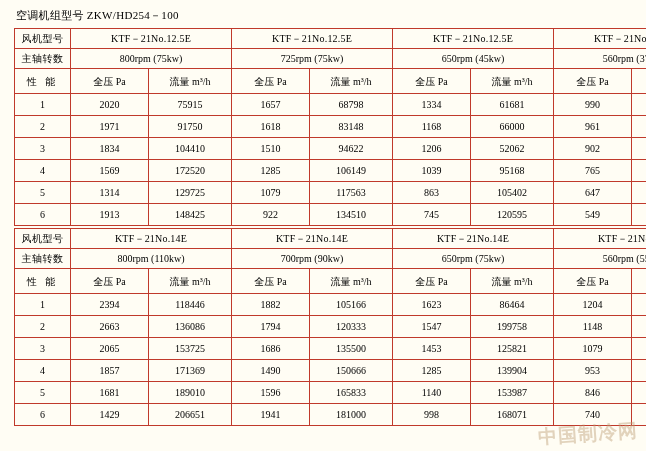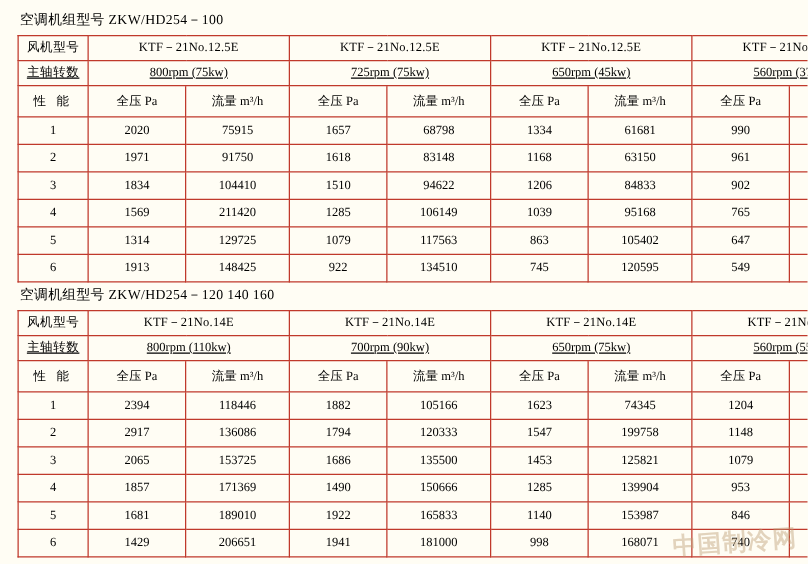--- a/index.html
+++ b/index.html
@@ -50,21 +50,21 @@
     vertical-align: middle;
     font-size: 10px;
     font-family: "Liberation Serif", serif;
     font-weight: normal;
     padding: 0;
     height: 18px;
     color: #000;
     line-height: 1.1;
   }
   table.spec tr.r-model td { height: 19px; font-size: 10px; }
-  table.spec tr.r-speed td { height: 19px; font-size: 10px; text-decoration: underline; }
+  table.spec tr.r-speed td { height: 19px; font-size: 10px; }
   table.spec tr.r-head td  { height: 24px; font-size: 10px; margin-top: 44px; }
   table.spec tr.r-data td  { height: 21px; font-size: 10px; }
 
   .lbl {
     font-size: 10.5px;
     letter-spacing: 0.5px;
   }
   .lbl-perf {
     font-size: 10.5px;
     letter-spacing: 3px;
@@ -149,39 +149,39 @@
           <td>990</td>
           <td>53141</td>
         </tr>
         <tr class="r-data">
           <td>2</td>
           <td>1971</td>
           <td>91750</td>
           <td>1618</td>
           <td>83148</td>
           <td>1168</td>
-          <td>63150</td>
+          <td>66000</td>
           <td>961</td>
           <td>64225</td>
         </tr>
         <tr class="r-data">
           <td>3</td>
           <td>1834</td>
           <td>104410</td>
           <td>1510</td>
           <td>94622</td>
           <td>1206</td>
-          <td>84833</td>
+          <td>52062</td>
           <td>902</td>
           <td>73087</td>
         </tr>
         <tr class="r-data">
           <td>4</td>
           <td>1569</td>
-          <td>211420</td>
+          <td>172520</td>
           <td>1285</td>
           <td>106149</td>
           <td>1039</td>
           <td>95168</td>
           <td>765</td>
           <td>81991</td>
         </tr>
         <tr class="r-data">
           <td>5</td>
           <td>1314</td>
@@ -202,21 +202,20 @@
           <td>745</td>
           <td>120595</td>
           <td>549</td>
           <td>10389</td>
         </tr>
       </tbody>
     </table>
   </div>
 
   <div class="block block-2">
-    <div class="caption">空调机组型号 ZKW/HD254－120 140 160</div>
     <table class="spec">
       <colgroup>
         <col class="col-idx">
           <col class="col-p">
           <col class="col-q">
         <col class="col-p">
           <col class="col-q">
         <col class="col-p">
           <col class="col-q">
         <col class="col-p">
@@ -249,27 +248,27 @@
           <td>流量 m³/h</td>
         </tr>
 
         <tr class="r-data">
           <td>1</td>
           <td>2394</td>
           <td>118446</td>
           <td>1882</td>
           <td>105166</td>
           <td>1623</td>
-          <td>74345</td>
+          <td>86464</td>
           <td>1204</td>
           <td>84132</td>
         </tr>
         <tr class="r-data">
           <td>2</td>
-          <td>2917</td>
+          <td>2663</td>
           <td>136086</td>
           <td>1794</td>
           <td>120333</td>
           <td>1547</td>
           <td>199758</td>
           <td>1148</td>
           <td>96266</td>
         </tr>
         <tr class="r-data">
           <td>3</td>
@@ -290,21 +289,21 @@
           <td>150666</td>
           <td>1285</td>
           <td>139904</td>
           <td>953</td>
           <td>120532</td>
         </tr>
         <tr class="r-data">
           <td>5</td>
           <td>1681</td>
           <td>189010</td>
-          <td>1922</td>
+          <td>1596</td>
           <td>165833</td>
           <td>1140</td>
           <td>153987</td>
           <td>846</td>
           <td>132666</td>
         </tr>
         <tr class="r-data">
           <td>6</td>
           <td>1429</td>
           <td>206651</td>

